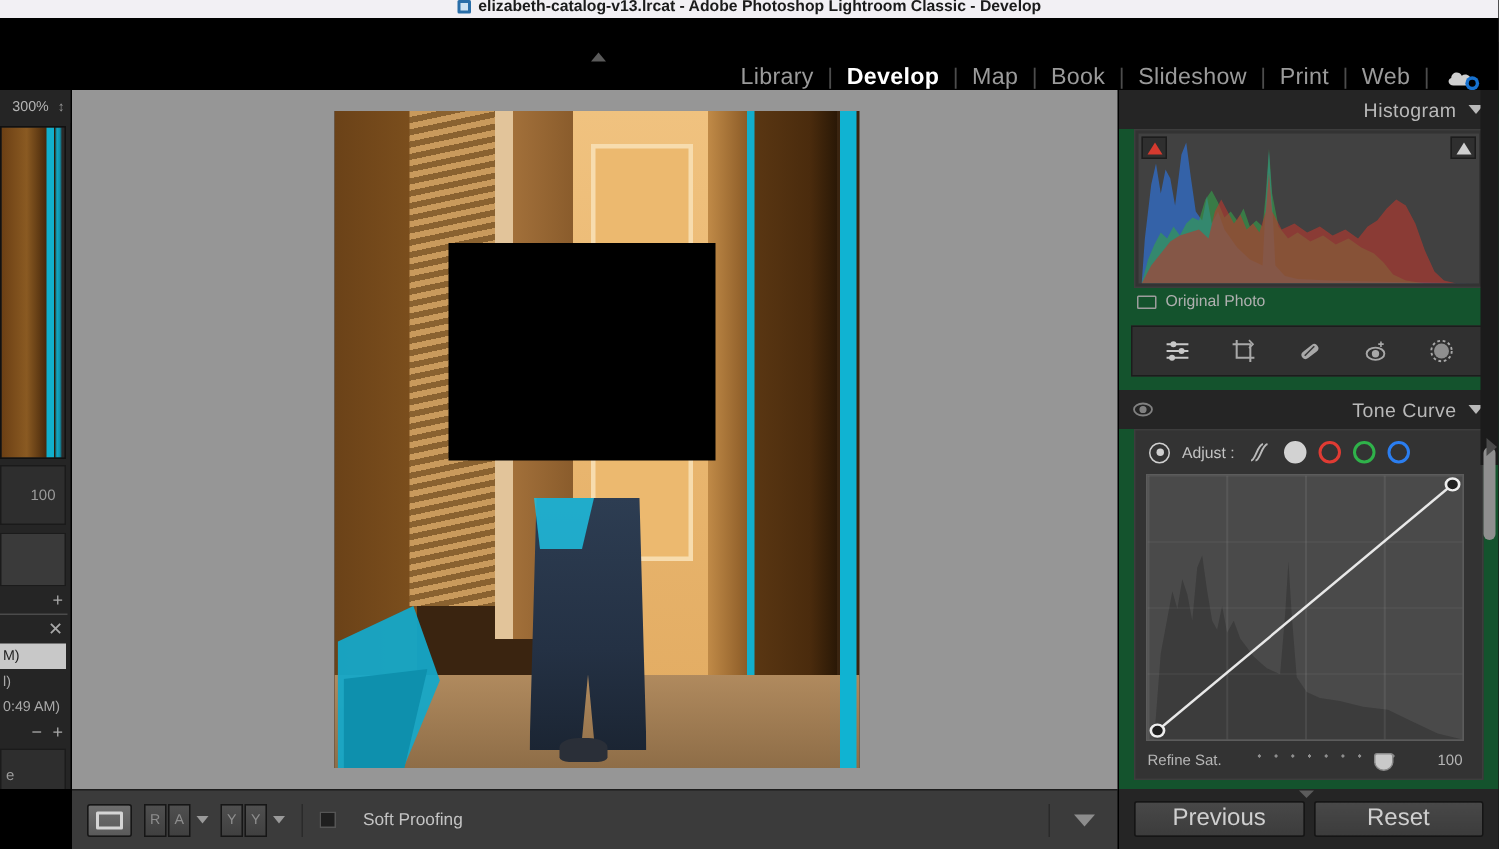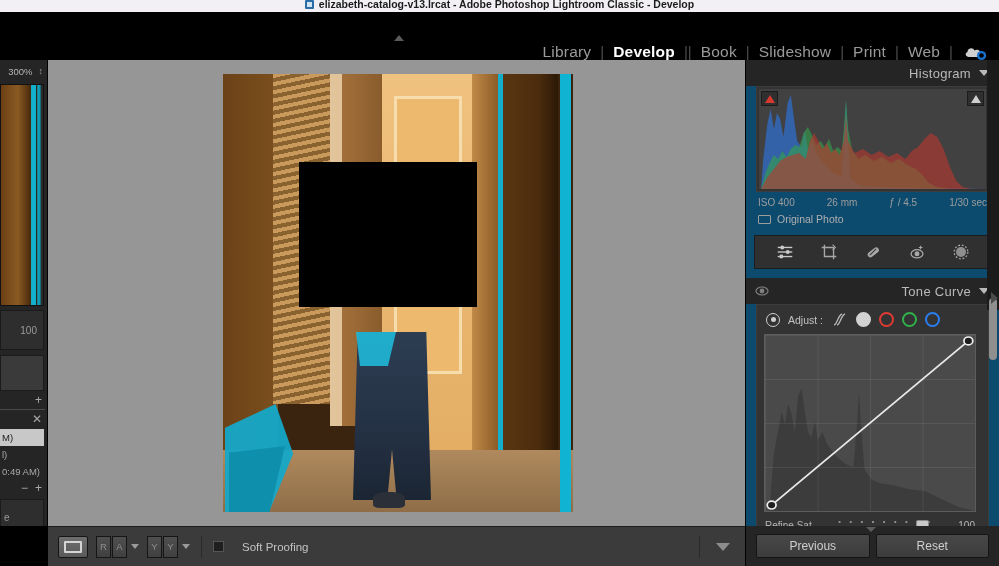--- a/index.html
+++ b/index.html
@@ -173,21 +173,21 @@
   .tb-right { margin-left: auto; display: flex; align-items: center; }
   .tb-chev {
     width: 24px; height: 24px; display: flex; align-items: center; justify-content: center;
   }
   .chev-big { width:0;height:0;border-left:7px solid transparent;border-right:7px solid transparent;
     border-top:8px solid #8d8d8d; }
 
   
   .rightpanel {
     position: absolute; left: 746px; top: 60px; width: 253px; height: 466px;
-    background: #0c4a6e; overflow: hidden;
+    background: #14532d; overflow: hidden;
   }
   .panel-head {
     height: 26px; display: flex; align-items: center; padding: 0 10px 0 8px;
     background: #252525;
   }
   .panel-eye { width: 16px; height: 14px; opacity: .75; }
   .panel-title { margin-left: auto; font-size: 13px; color: #b9b9b9; letter-spacing: .3px; }
   .panel-tri {
     width: 0; height: 0; margin-left: 8px;
     border-left: 5px solid transparent; border-right: 5px solid transparent; border-top: 6px solid #b9b9b9;
@@ -257,21 +257,21 @@
     position: absolute; right: 0px; top: 0; width: 12px; height: 250px; background: #1b1b1b;
   }
 
   .botright {
     position: absolute; left: 746px; top: 526px; width: 253px; height: 40px;
     background: #252525; display: flex; align-items: center; gap: 6px; padding: 0 10px;
   }
   .big-btn {
     flex: 1; height: 24px; border: 1px solid #151515; border-radius: 2px;
     background: linear-gradient(180deg,#484848,#3c3c3c);
-    color: #cfcfcf; font-size: 12px; display: flex; align-items: center; justify-content: center;
+    color: #cfcfcf; font-size: 16px; display: flex; align-items: center; justify-content: center;
     cursor: pointer; font-family: "Liberation Sans", sans-serif;
   }
   .br-tri { position: absolute; left: 120px; top: 1px; width: 0; height: 0;
     border-left: 5px solid transparent; border-right: 5px solid transparent; border-top: 5px solid #5c5c5c; }
   .edge-arrow {
     position: absolute; right: 1px; top: 292px; width: 0; height: 0;
     border-top: 6px solid transparent; border-bottom: 6px solid transparent; border-left: 7px solid #4a4a4a;
   }
 </style>
 </head>
@@ -288,20 +288,21 @@
 
   <div class="topbar">
     <div class="top-collapse">
       <span class="tri-up"></span>
     </div>
     <div class="modules">
       <span class="module">Library</span>
       <span class="msep">|</span>
       <span class="module active">Develop</span>
       <span class="msep">|</span>
+      <span class="module">Map</span>
       <span class="msep">|</span>
       <span class="module">Book</span>
       <span class="msep">|</span>
       <span class="module">Slideshow</span>
       <span class="msep">|</span>
       <span class="module">Print</span>
       <span class="msep">|</span>
       <span class="module">Web</span>
       <span class="msep">|</span>
       <span class="cloud-icon">
@@ -415,26 +416,20 @@
         </svg>
         <span class="clip-tri left">
             <span class="tri-sm-r"></span>
           </span>
         <span class="clip-tri right">
             <span class="tri-sm-w"></span>
           </span>
       </div>
     </div>
 
-    <div class="meta-row">
-      <span>ISO 400</span>
-      <span>26 mm</span>
-      <span>ƒ / 4.5</span>
-      <span>1/30 sec</span>
-    </div>
 
     <div class="orig-row">
       <span class="orig-ico"></span>
       <span class="orig-txt">Original Photo</span>
     </div>
 
     <div class="toolstrip">
       <span class="tool-ico">
         <svg viewBox="0 0 22 22" width="20" height="20" stroke="#c9c9c9" stroke-width="1.5" fill="none">
           <line x1="3" y1="6" x2="19" y2="6"></line>

